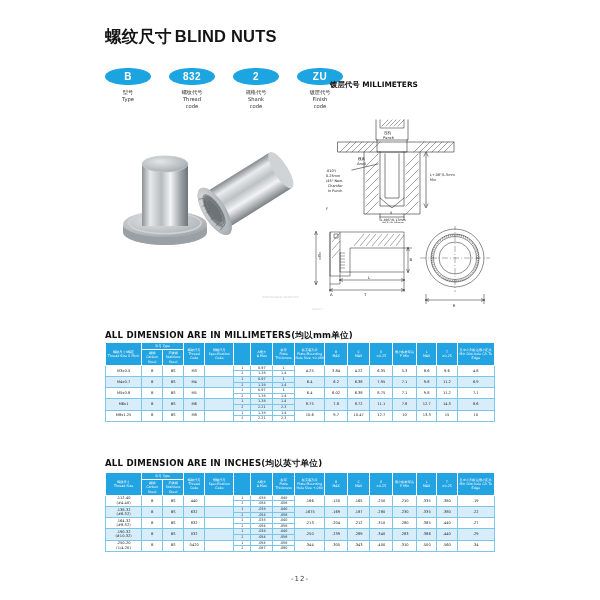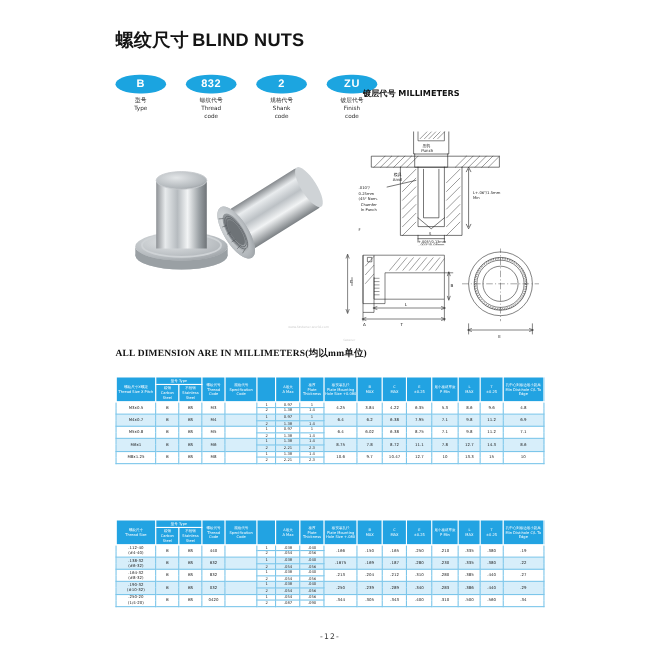--- a/index.html
+++ b/index.html
@@ -48,21 +48,21 @@
   
   .draw-top{position:absolute;left:322px;top:118px;width:175px;height:105px;}
   .draw-bottom{position:absolute;left:312px;top:226px;width:188px;height:86px;}
   .draw-top svg,.draw-bottom svg{display:block;}
 
   
   .sec-title{
     font-size:8.6px;font-weight:bold;color:#111;letter-spacing:.2px;
     font-family:"DejaVu Sans",sans-serif;
   }
-  .sec1{position:absolute;left:105px;top:316px;font-family:Liberation Serif, serif;}
+  .sec1{position:absolute;left:105px;top:330px;}
   .sec2{position:absolute;left:105px;top:458px;}
 
   
   .tbl{
     position:absolute;left:105px;width:390px;
     border-collapse:collapse;table-layout:fixed;
   }
   .tbl1{top:342px;}
   .tbl2{top:472px;}
   .tbl td,.tbl th{
@@ -577,20 +577,21 @@
         <td rowspan="2">10</td>
       </tr>
       <tr>
         <td class="sub">2</td>
         <td class="sub">2.21</td>
         <td class="sub">2.3</td>
       </tr>
     </tbody>
   </table>
 
+  <div class="sec-title sec2">ALL DIMENSION ARE IN INCHES(均以英寸单位)</div>
 
   <table class="tbl tbl2">
     <colgroup>
       <col style="width:9.3%">
         <col style="width:5.4%">
         <col style="width:5.4%">
         <col style="width:5.4%">
       <col style="width:7.5%">
         <col style="width:4.4%">
         <col style="width:5.6%">

